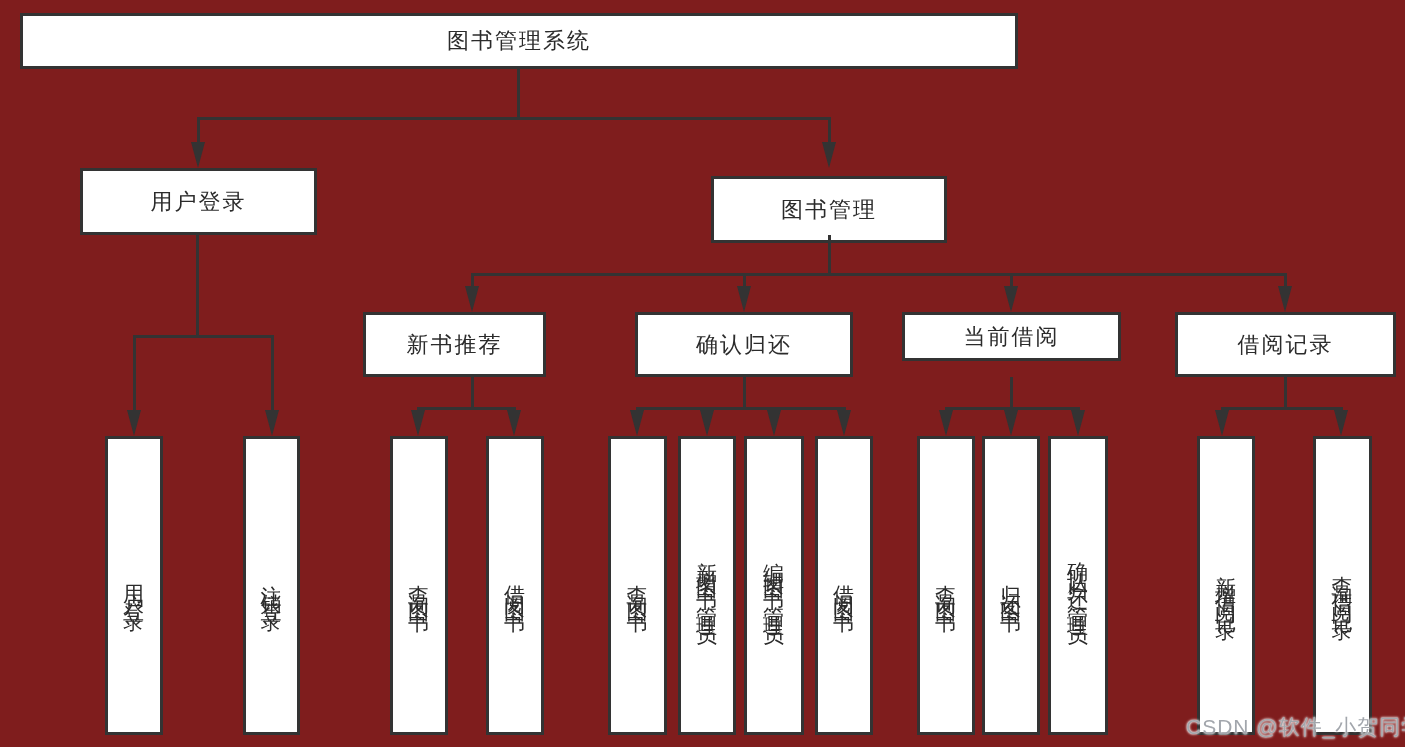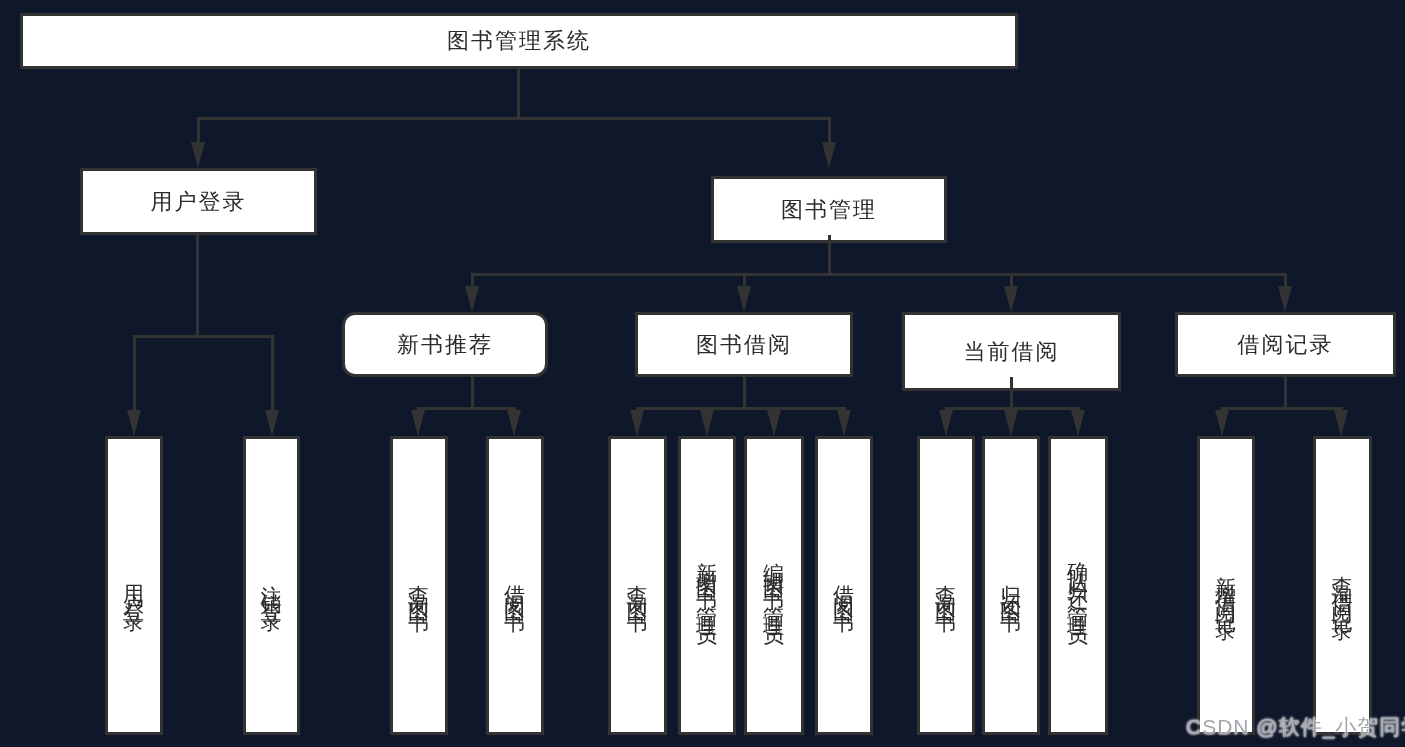--- a/index.html
+++ b/index.html
@@ -1,19 +1,19 @@
 <!DOCTYPE html>
 <html><head>
 <meta charset="utf-8">
 <style>
   html,body{margin:0;padding:0;background:#ffffff;}
   #stage{
     position:relative;
     width:1405px;height:747px;
-    background:#0f172a;
+    background:#7f1d1d;
     font-family:"Liberation Sans","DejaVu Sans",sans-serif;
     overflow:hidden;
   }
   .box{
     position:absolute;
     box-sizing:border-box;
     border:3px solid #333333;
     background:#ffffff;
     display:flex;
     align-items:center;
@@ -78,23 +78,23 @@
   <div class="hl" style="left:471px;top:273px;width:816px;"></div>
   <div class="vl" style="left:471px;top:273px;height:17px;"></div>
   <div class="ah" style="left:465px;top:286px;"></div>
   <div class="vl" style="left:743px;top:273px;height:17px;"></div>
   <div class="ah" style="left:737px;top:286px;"></div>
   <div class="vl" style="left:1010px;top:273px;height:17px;"></div>
   <div class="ah" style="left:1004px;top:286px;"></div>
   <div class="vl" style="left:1284px;top:273px;height:17px;"></div>
   <div class="ah" style="left:1278px;top:286px;"></div>
 
-  <div class="box" style="left:342px;top:312px;width:206px;height:65px;border-radius:13px;">新书推荐</div>
-  <div class="box" style="left:635px;top:312px;width:218px;height:65px;">图书借阅</div>
-  <div class="box" style="left:902px;top:312px;width:219px;height:79px;">当前借阅</div>
+  <div class="box" style="left:363px;top:312px;width:183px;height:65px;">新书推荐</div>
+  <div class="box" style="left:635px;top:312px;width:218px;height:65px;">确认归还</div>
+  <div class="box" style="left:902px;top:312px;width:219px;height:49px;">当前借阅</div>
   <div class="box" style="left:1175px;top:312px;width:221px;height:65px;">借阅记录</div>
 
   <div class="vl" style="left:471px;top:377px;height:33px;"></div>
   <div class="hl" style="left:417px;top:407px;width:99px;"></div>
   <div class="vl" style="left:417px;top:407px;height:9px;"></div>
   <div class="ah" style="left:411px;top:410px;"></div>
   <div class="vl" style="left:513px;top:407px;height:9px;"></div>
   <div class="ah" style="left:507px;top:410px;"></div>
 
   <div class="vl" style="left:743px;top:377px;height:33px;"></div>

